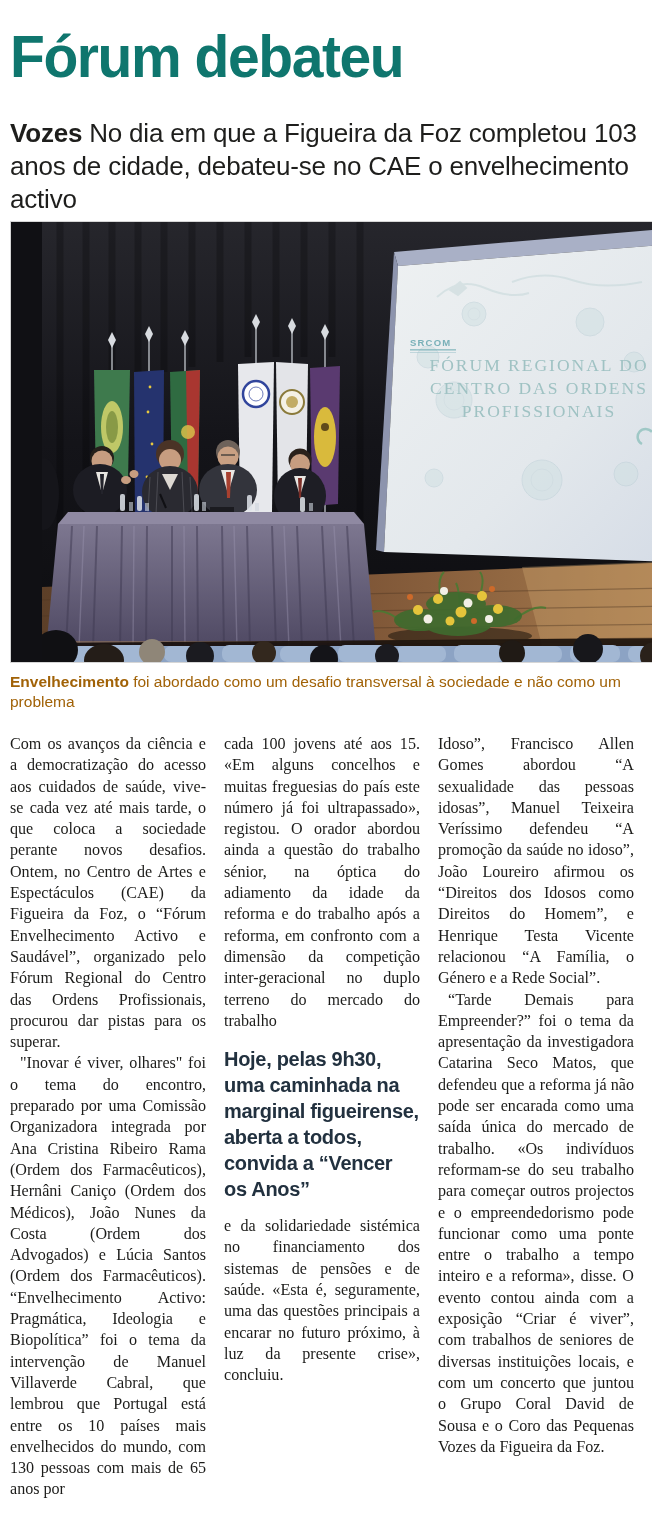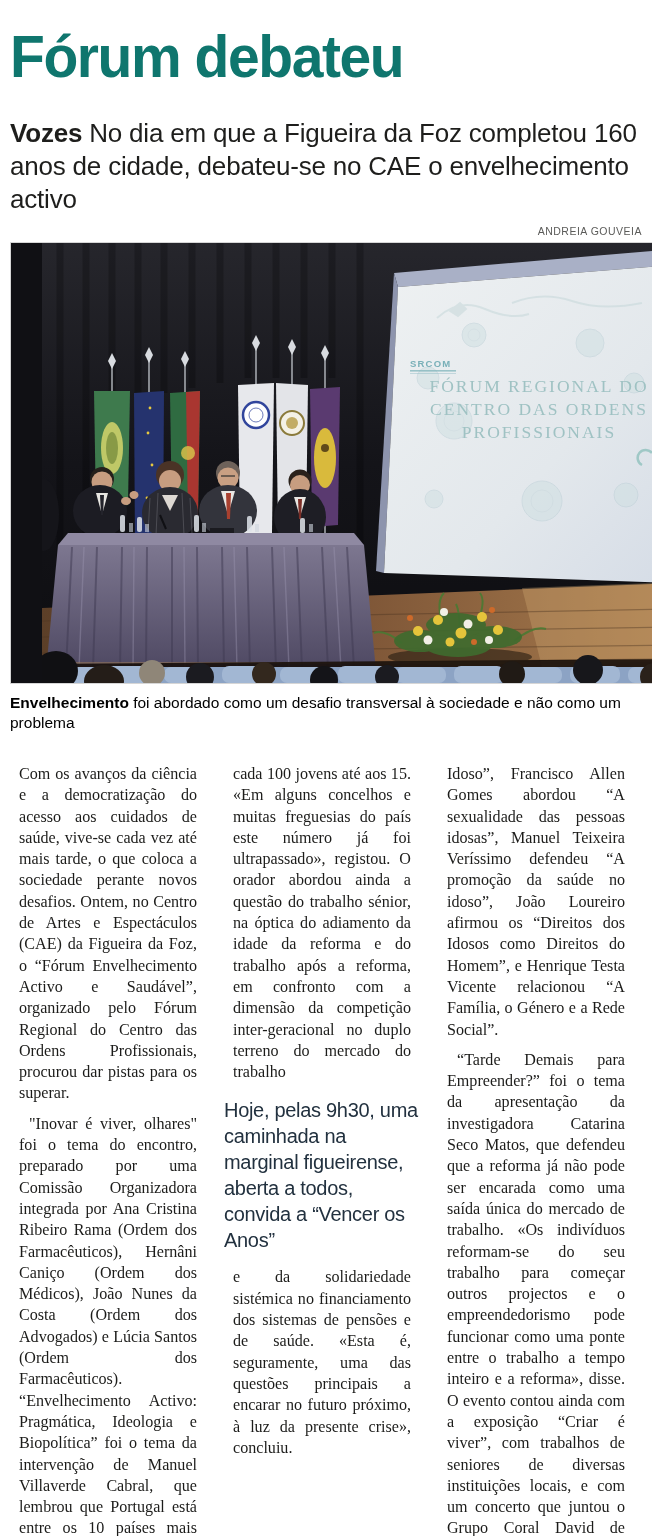--- a/index.html
+++ b/index.html
@@ -42,50 +42,49 @@
   .screen-title{
     font-family:"Liberation Serif",serif;font-size:17.5px;letter-spacing:2px;
     fill:#9fc2c3;
   }
   .srcom{
     font-family:"Liberation Sans",sans-serif;font-size:9.5px;font-weight:bold;
     letter-spacing:1.2px;fill:#79b0b8;
   }
 
   
-  .caption{margin-top:9px;font-size:15.5px;line-height:20px;color:#000000;}
+  .caption{margin-top:9px;font-size:15.5px;line-height:20px;color:#a16207;}
   .caption b{font-weight:bold;}
 
   
   .columns{
     margin-top:21px;display:flex;gap:18px;
     font-family:"Liberation Serif",serif;font-size:16.1px;line-height:21.3px;
     color:#1c1c1a;
   }
   .col{width:196px;flex:0 0 196px;text-align:justify;hyphens:auto;-webkit-hyphens:auto;}
-  .col p{margin:9px;}
+  .col p{margin:0;}
   .col p.indent{text-indent:10px;}
   .pullquote{
-    font-family:"Liberation Sans",sans-serif;font-weight:normal;
+    font-family:"Liberation Sans",sans-serif;font-weight:bold;
     font-size:20px;line-height:26px;letter-spacing:-0.3px;
     color:#22313f;text-align:left;margin:15px 0 13px 0;hyphens:auto;
   }
 </style>
 </head>
 <body>
 
 <div class="page">
 
   <div class="headline">
     <div class="headline-line"><span>Fórum debateu</span></div>
   </div>
 
-  <div class="standfirst"><span class="kicker">Vozes</span><span> No dia em que a Figueira da Foz completou 160 anos de cidade, debateu-se no CAE o envelhecimento activo</span></div>
-
-  <div class="credit">ANDREIA GOUVEIA</div>
+  <div class="standfirst"><span class="kicker">Vozes</span><span> No dia em que a Figueira da Foz completou 103 anos de cidade, debateu-se no CAE o envelhecimento activo</span></div>
+
 
   <div class="photo">
     <svg viewBox="0 0 632 440" preserveAspectRatio="none">
       <defs>
         <linearGradient id="bgG" x1="0" y1="0" x2="0" y2="1">
           <stop offset="0" stop-color="#26262c"></stop>
             <stop offset="0.5" stop-color="#141419"></stop>
             <stop offset="1" stop-color="#0d0d10"></stop>
         </linearGradient>
         <linearGradient id="screenG" x1="0" y1="0" x2="1" y2="1">

